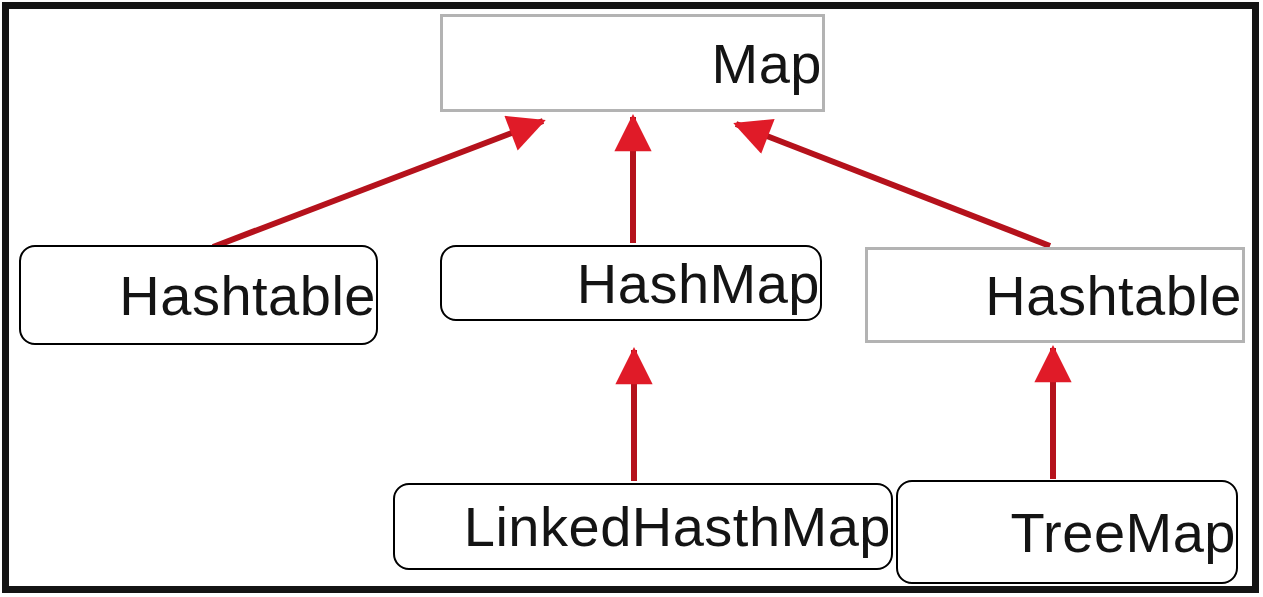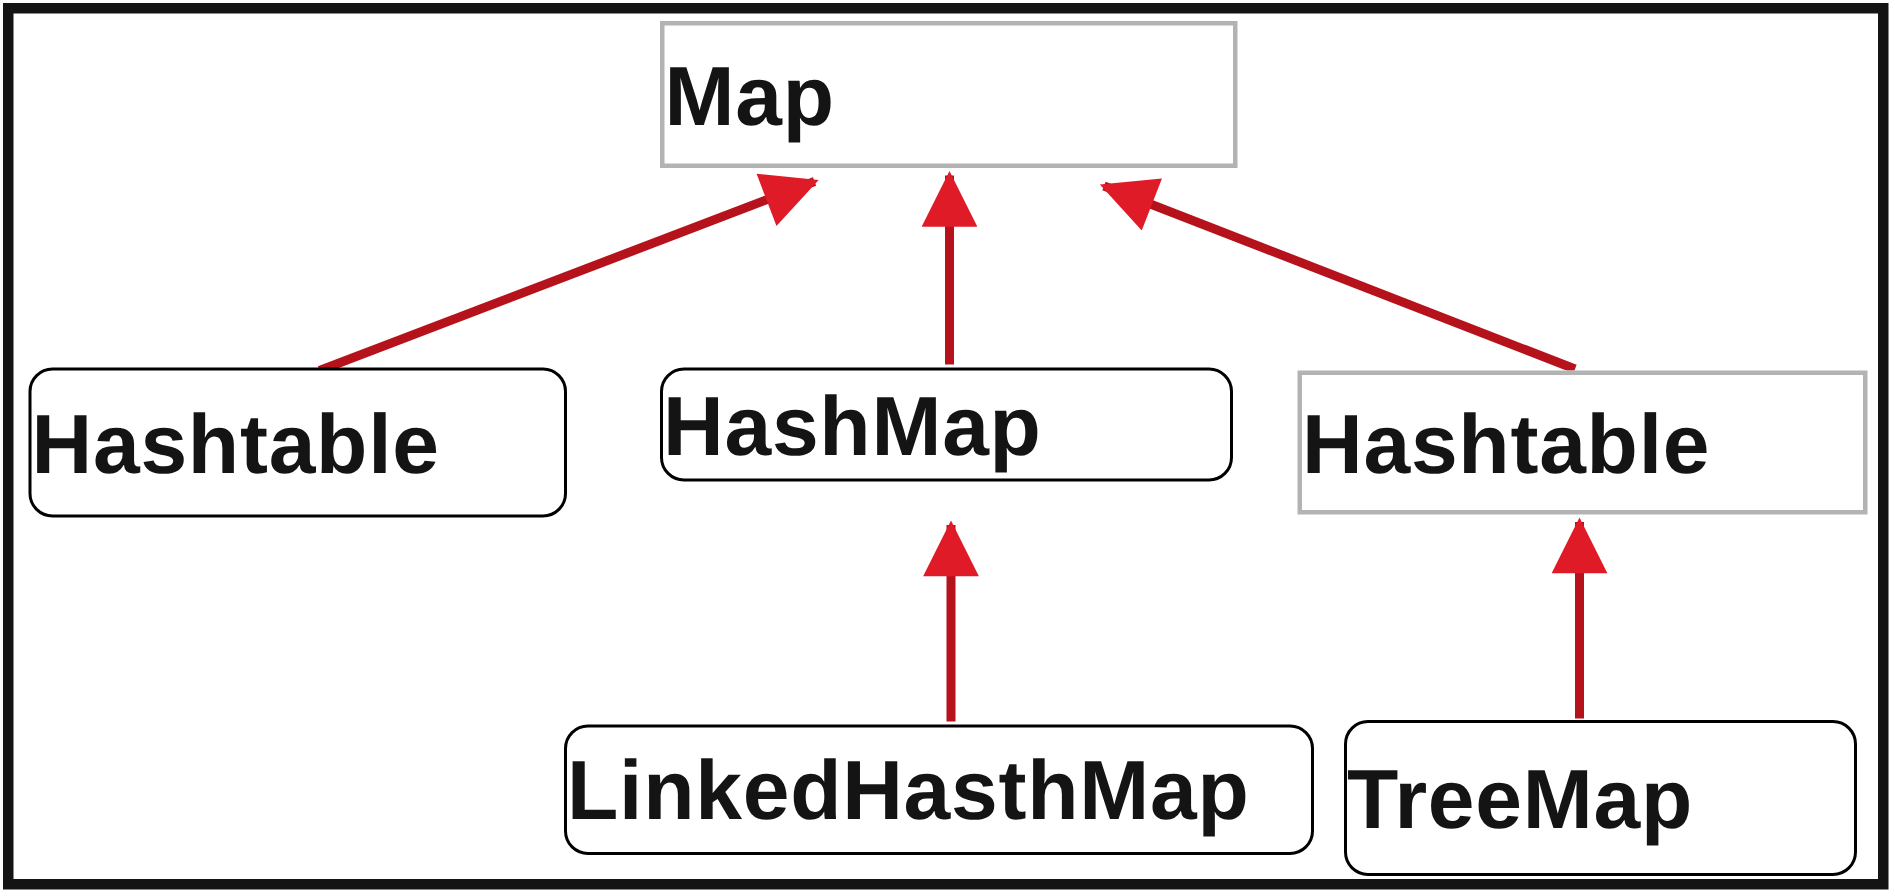--- a/index.html
+++ b/index.html
@@ -21,42 +21,41 @@
     right: 4px;
     bottom: 4px;
     border: 7px solid #141414;
     background: #ffffff;
     box-sizing: border-box;
   }
   .node {
     position: absolute;
     display: flex;
     align-items: center;
-    justify-content: flex-start;
+    justify-content: flex-end;
     background: #ffffff;
     color: #141414;
     font-size: 56px;
     letter-spacing: 0.5px;
     box-sizing: border-box;
     white-space: nowrap;
     z-index: 2;
-    font-weight: bold;
   }
   .node.rectangle {
     border: 3px solid #b3b3b3;
   }
   .node.rounded {
     border: 2px solid #000000;
     border-radius: 16px;
   }
   #node-map            { left: 440px; top: 14px;  width: 385px; height: 98px; }
   #node-hashtable      { left: 19px;  top: 245px; width: 359px; height: 100px; }
   #node-hashmap        { left: 440px; top: 245px; width: 382px; height: 76px; }
   #node-sortedmap      { left: 865px; top: 247px; width: 380px; height: 96px; }
-  #node-linkedhasthmap { left: 376px; top: 483px; width: 500px; height: 87px; }
+  #node-linkedhasthmap { left: 393px; top: 483px; width: 500px; height: 87px; }
   #node-treemap        { left: 896px; top: 480px; width: 342px; height: 104px; }
   svg.arrows {
     position: absolute;
     left: 0;
     top: 0;
     z-index: 1;
   }
 </style>
 </head>
 <body>

